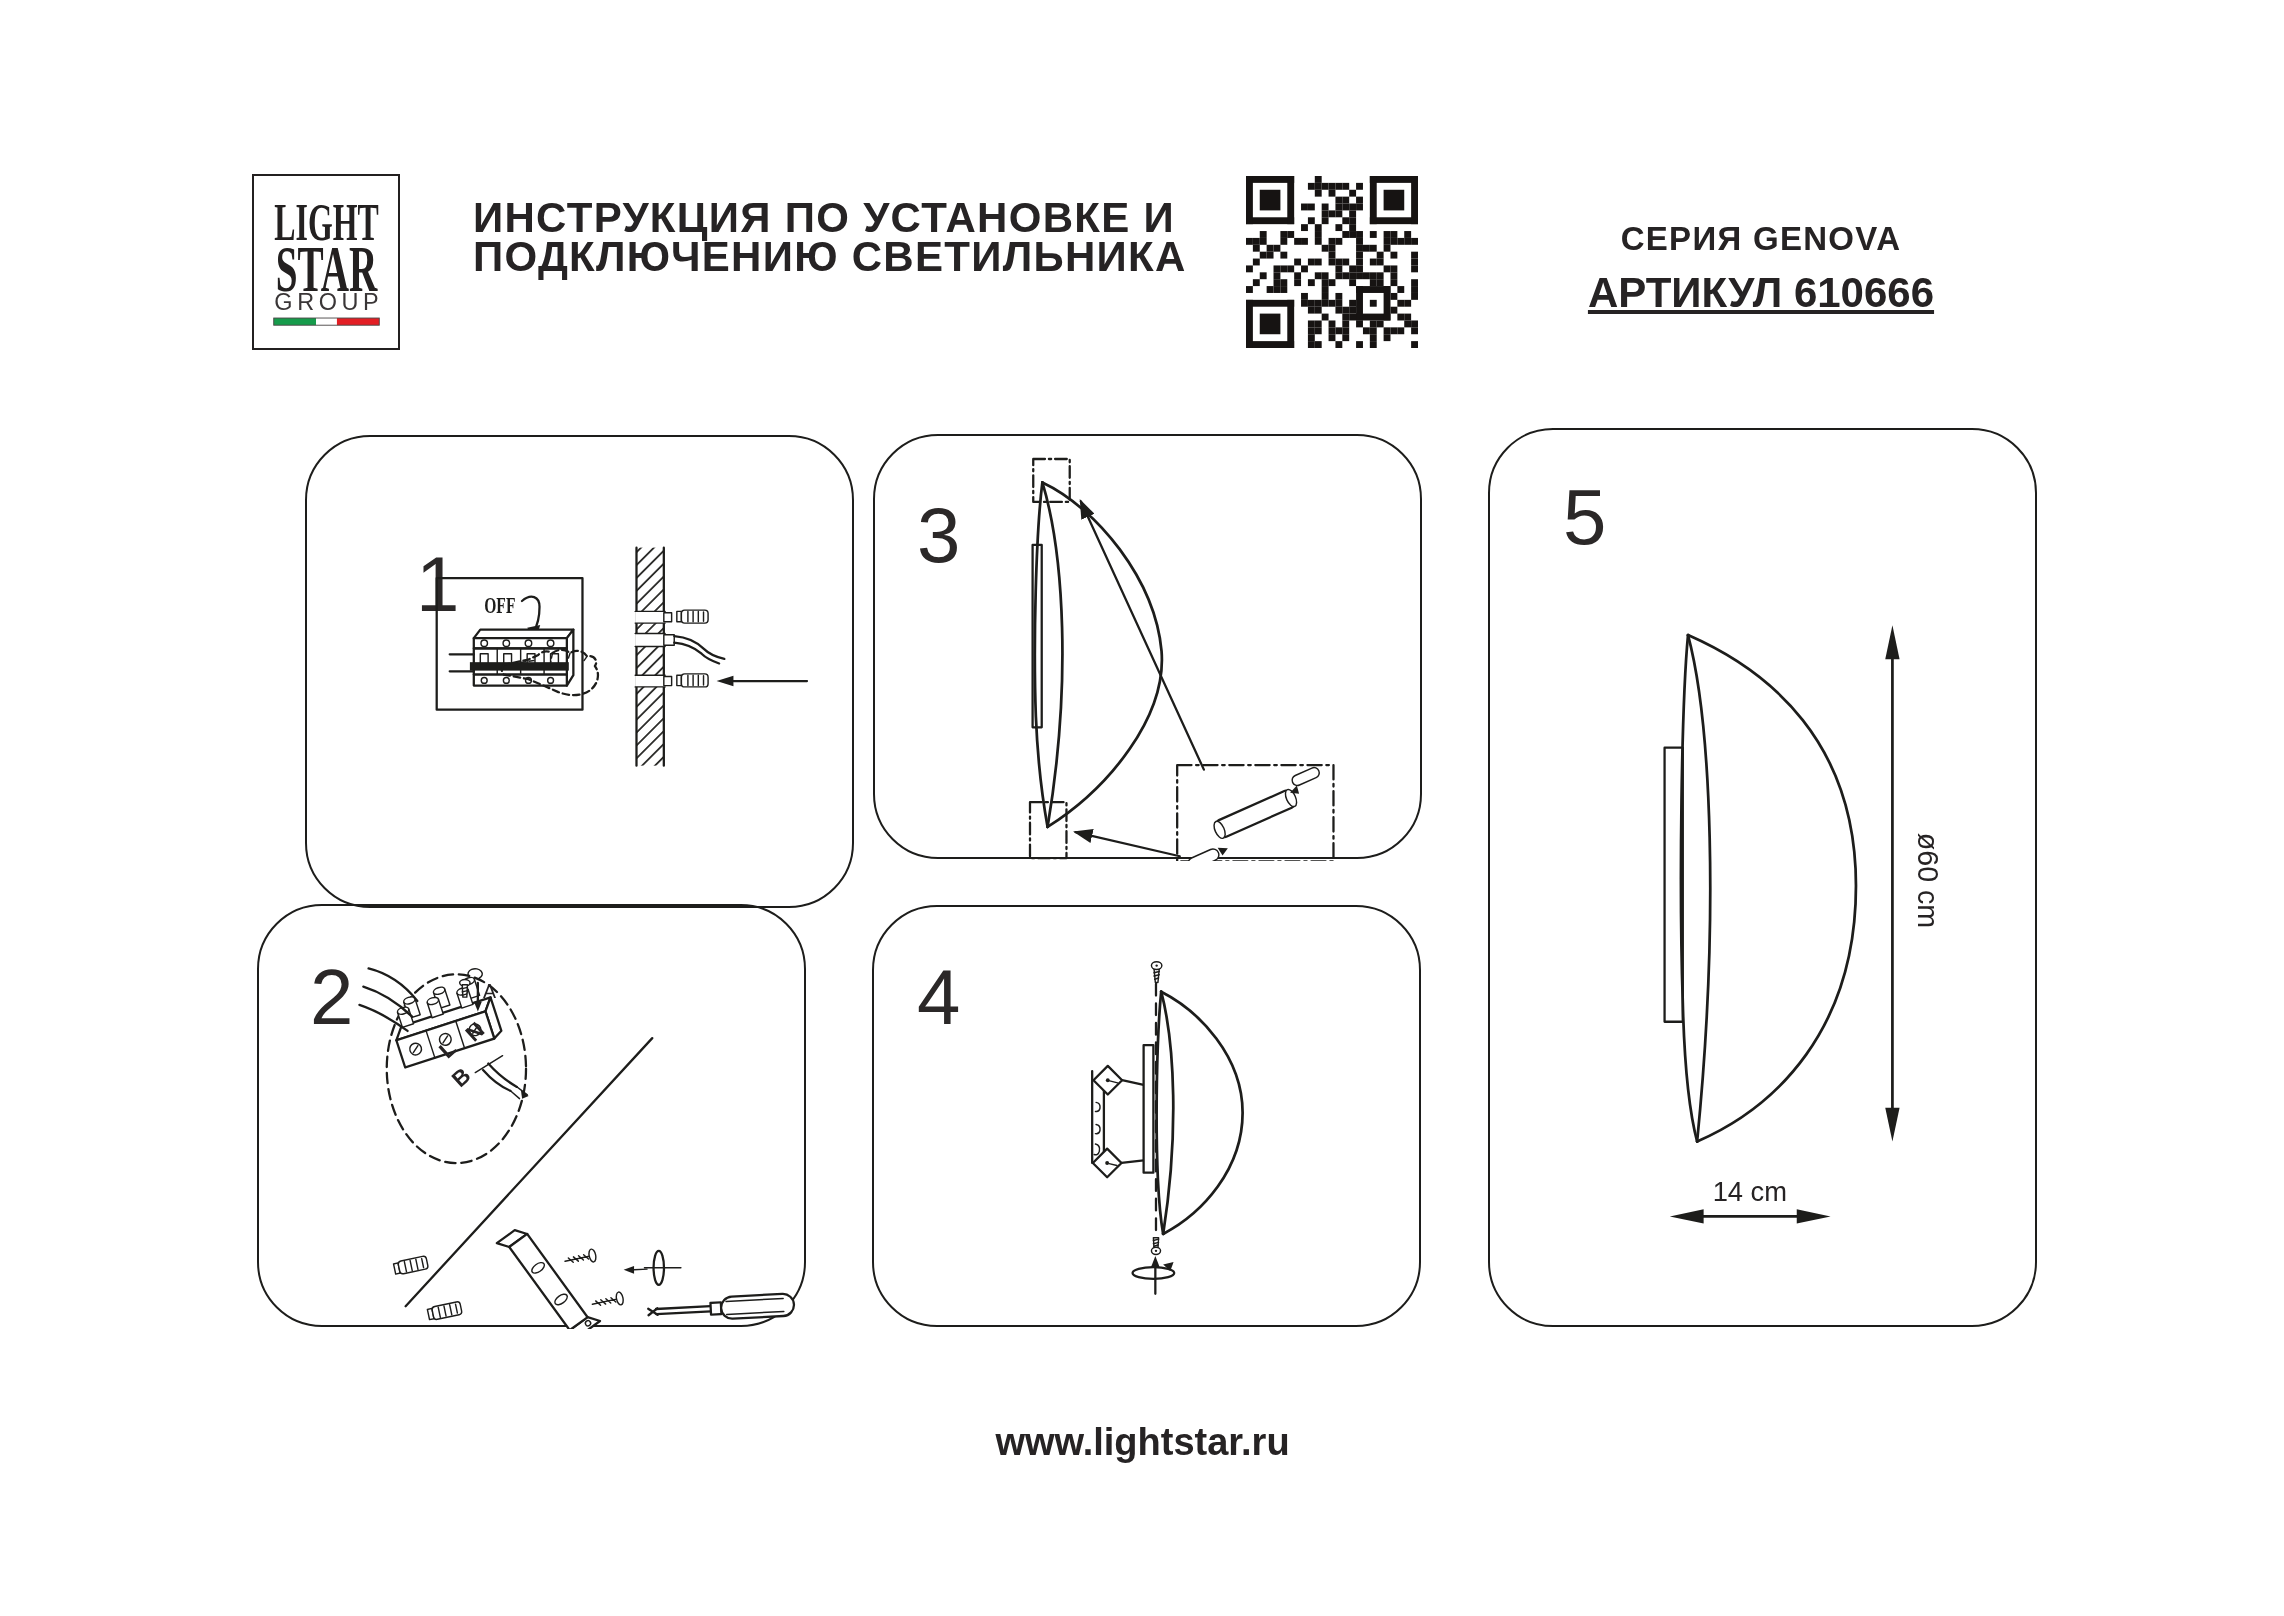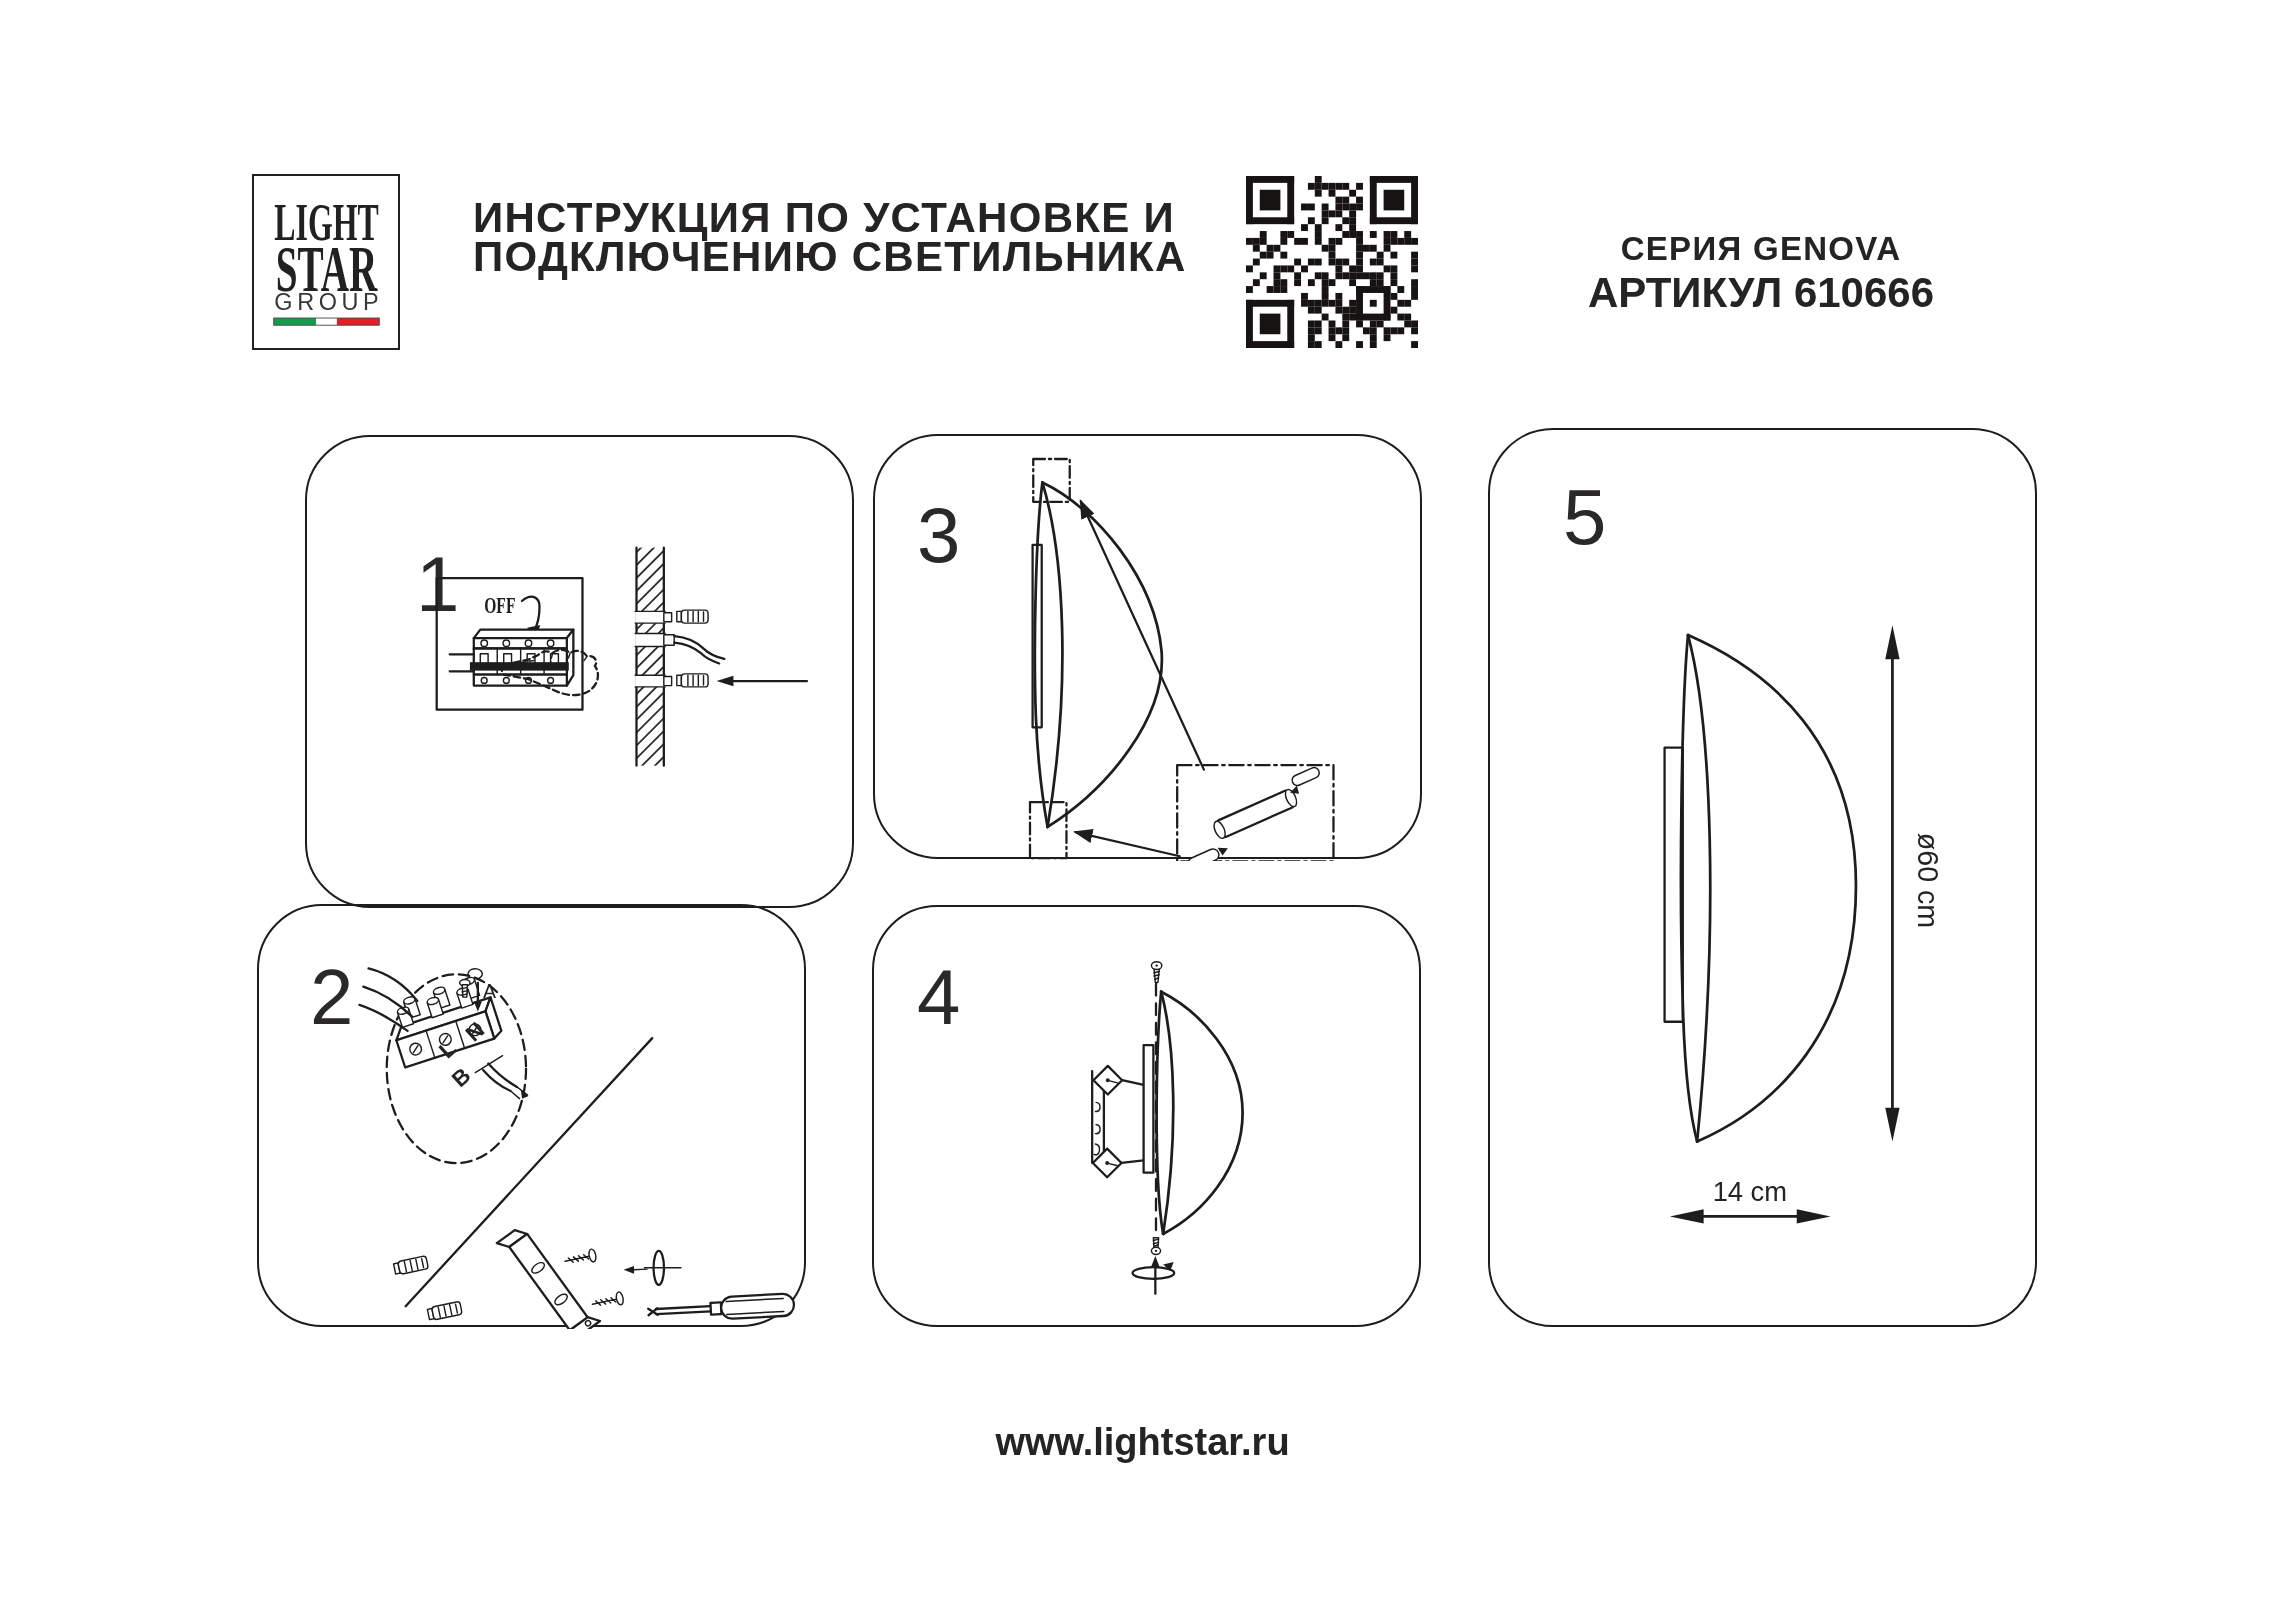--- a/index.html
+++ b/index.html
@@ -4,24 +4,24 @@
 <style>
   html,body{margin:0;padding:0;background:#ffffff;}
   #page{position:relative;width:2284px;height:1616px;background:#ffffff;overflow:hidden;
         font-family:"Liberation Sans",sans-serif;color:#262324;}
 
   
   #logo-box{position:absolute;left:252px;top:174px;width:148px;height:176px;
             border:2px solid #232020;box-sizing:border-box;}
   #title{position:absolute;left:473px;top:198px;width:794px;
          font-weight:700;font-size:42px;line-height:39px;letter-spacing:1.3px;color:#262324;}
-  #series{position:absolute;left:1556px;top:230px;width:410px;text-align:center;
+  #series{position:absolute;left:1556px;top:220px;width:410px;text-align:center;
           font-weight:700;font-size:33px;letter-spacing:1.3px;color:#262324;}
   #article{position:absolute;left:1556px;top:269px;width:410px;text-align:center;
-           font-weight:700;font-size:42px;color:#262324;}
+           font-weight:700;font-size:42px;color:#262324;text-decoration:underline;}
   #qr-box{position:absolute;left:1246px;top:176px;width:172px;height:172px;}
 
   
   .panel{position:absolute;border:2.3px solid #1d1d1b;border-radius:65px;box-sizing:border-box;}
   #panel-1{left:257px;top:435px;width:549px;height:473px;margin-left:48px;}
   #panel-2{left:257px;top:904px;width:549px;height:423px;}
   #panel-3{left:873px;top:434px;width:549px;height:425px;}
   #panel-4{left:872px;top:905px;width:549px;height:422px;}
   #panel-5{left:1488px;top:428px;width:549px;height:899px;}
   .panel svg{position:absolute;left:0;top:0;}

